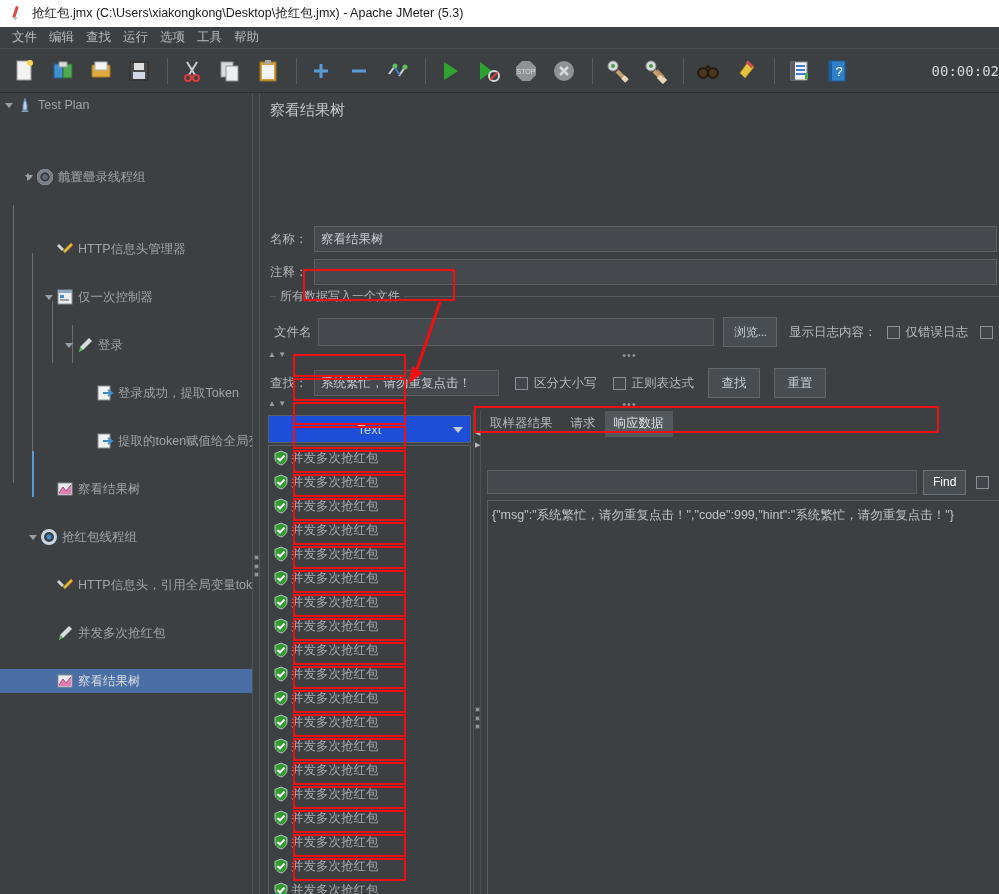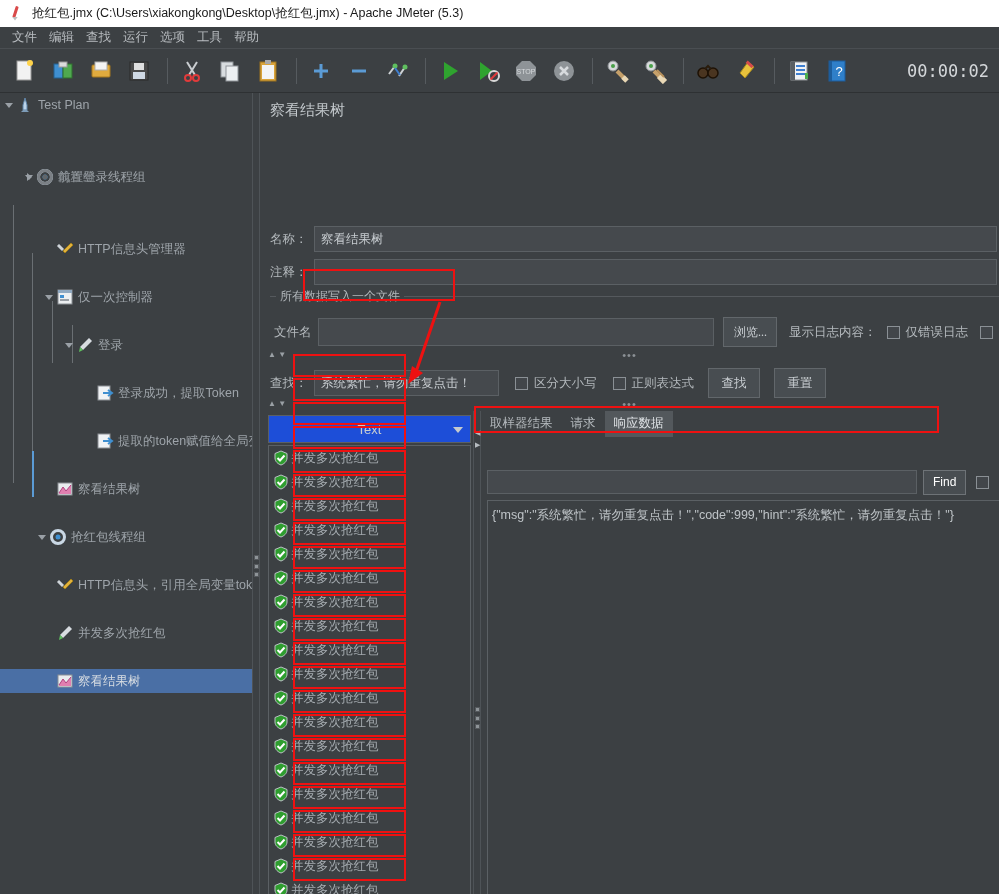--- a/index.html
+++ b/index.html
@@ -64,21 +64,21 @@
     position: relative; flex: 0 0 auto; cursor: pointer;
     border-radius: 2px;
   }
   .tb-sep {
     width: 1px; height: 26px; background: #565b5f;
     margin: 0 7px; flex: 0 0 auto;
   }
   .tb-spacer { flex: 1 1 auto; }
   #timer {
     font-family: "DejaVu Sans Mono", "Liberation Mono", monospace;
-    font-size: 17px; color: #d4d7da; margin-right: 10px; white-space: nowrap;
+    font-size: 14px; color: #d4d7da; white-space: nowrap;
   }
 
   
   .ic { position: relative; width: 26px; height: 26px; }
 
   
   #main {
     position: absolute; left: 0; top: 93px; width: 999px; height: 801px;
     background: #3c4043;
   }
@@ -543,21 +543,21 @@
       <span class="ticon">
         <svg width="18" height="18" viewBox="0 0 18 18">
             <rect x="2" y="3" width="14" height="12" fill="#e9ecef" stroke="#8b9095"></rect>
             <path d="M3 13 L7 7 L10 11 L15 5 L15 14 L3 14 Z" fill="#e07fb0"></path>
             <path d="M3 13 L7 7 L10 11 L15 5" stroke="#b0437f" fill="none"></path>
           </svg>
       </span>
       <span class="tlabel">察看结果树</span>
     </div>
 
-    <div class="tnode" style="top:216px;left:0;width:252px;padding-left:35px;">
+    <div class="tnode" style="top:216px;left:0;width:252px;padding-left:26px;">
       <span class="twist down"></span>
       <span class="ticon">
         <svg width="18" height="18" viewBox="0 0 18 18">
             <circle cx="9" cy="9" r="6.5" fill="none" stroke="#c9d7e4" stroke-width="3"></circle>
             <circle cx="9" cy="9" r="2.5" fill="#3f8fd0"></circle>
           </svg>
       </span>
       <span class="tlabel">抢红包线程组</span>
     </div>
 

